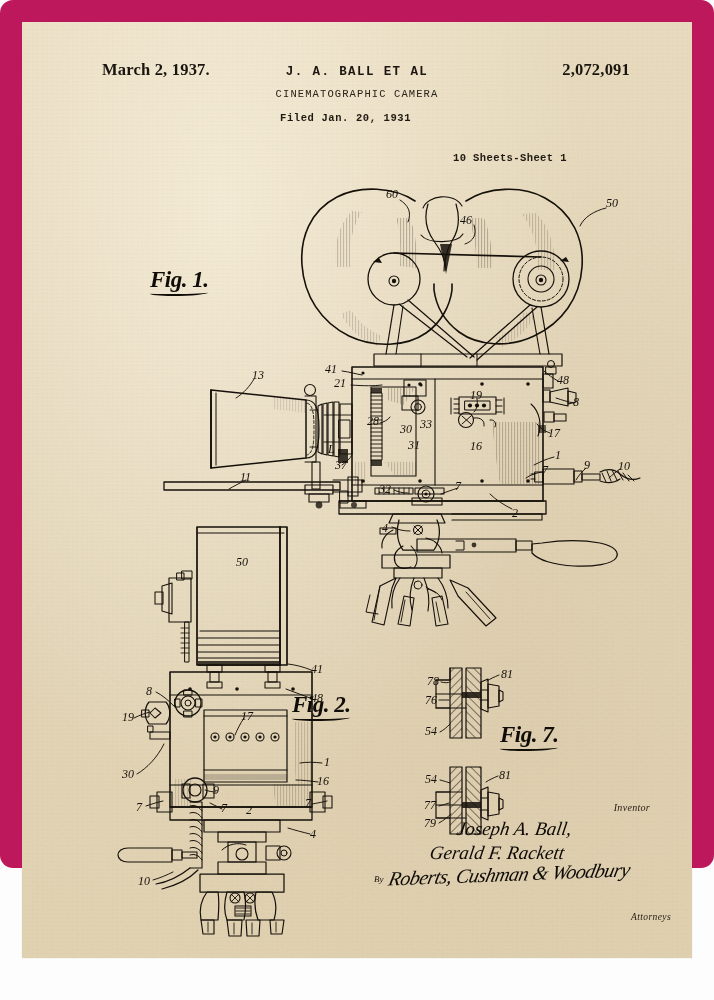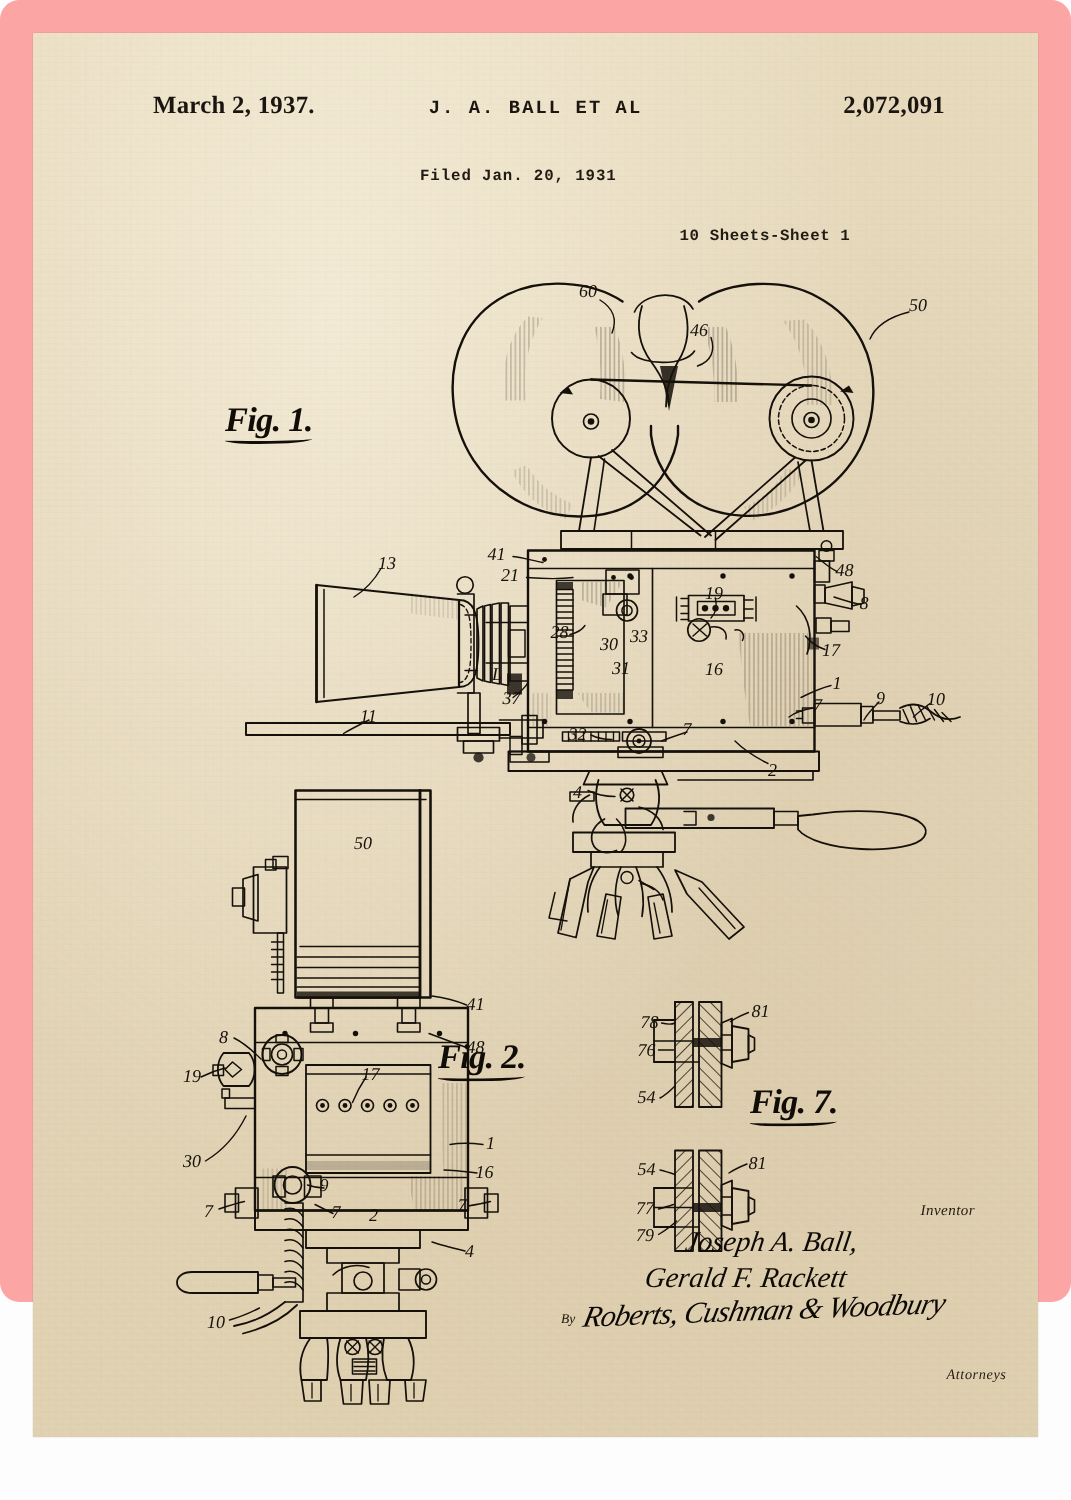--- a/index.html
+++ b/index.html
@@ -6,21 +6,21 @@
   html, body {
     margin: 0; padding: 0;
     width: 714px; height: 1000px;
     overflow: hidden;
     background: #fdfdfd;
     font-family: "Liberation Sans", sans-serif;
   }
   #frame {
     position: relative;
     width: 714px; height: 868px;
-    background: #fca5a5;
+    background: #be185d;
     border-radius: 13px;
   }
   #paper {
     position: absolute;
     left: 22px; top: 22px;
     width: 670px; height: 936px;
     background:
       radial-gradient(ellipse at 30% 20%, rgba(255,250,235,0.55) 0%, rgba(255,250,235,0) 55%),
       radial-gradient(ellipse at 75% 70%, rgba(210,192,160,0.30) 0%, rgba(210,192,160,0) 60%),
       linear-gradient(180deg, #e7dabd 0%, #e3d5b8 40%, #e0d1b1 100%);
@@ -147,20 +147,21 @@
 </head>
 <body>
 
 <div id="frame">
   <div id="paper">
 
     <div id="header">
       <div class="hdr-date">March 2, 1937.</div>
       <div class="hdr-num">2,072,091</div>
       <div class="hdr-center hdr-name">J. A. BALL ET AL</div>
+      <div class="hdr-center hdr-title">CINEMATOGRAPHIC CAMERA</div>
       <div class="hdr-filed">Filed Jan. 20, 1931</div>
       <div class="hdr-sheets">10 Sheets-Sheet 1</div>
     </div>
 
     <svg id="draw" viewBox="0 0 670 936">
       <defs>
         <pattern id="hatch" width="6" height="6" patternUnits="userSpaceOnUse" patternTransform="rotate(45)">
           <line x1="0" y1="0" x2="0" y2="6" stroke="#15100a" stroke-width="1"></line>
         </pattern>
         <pattern id="hatch2" width="6" height="6" patternUnits="userSpaceOnUse" patternTransform="rotate(-45)">

